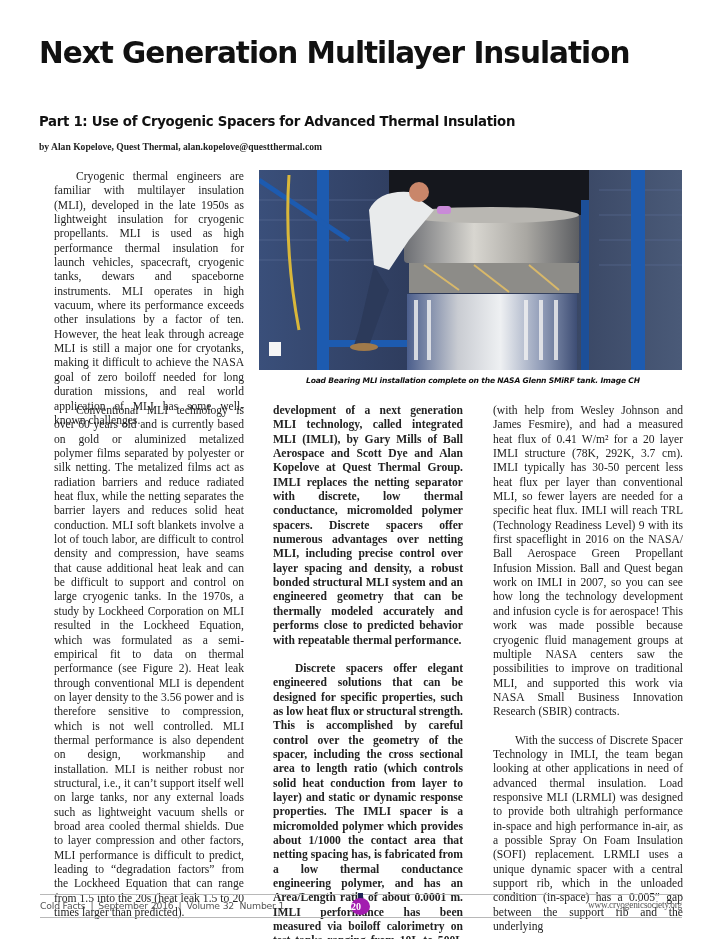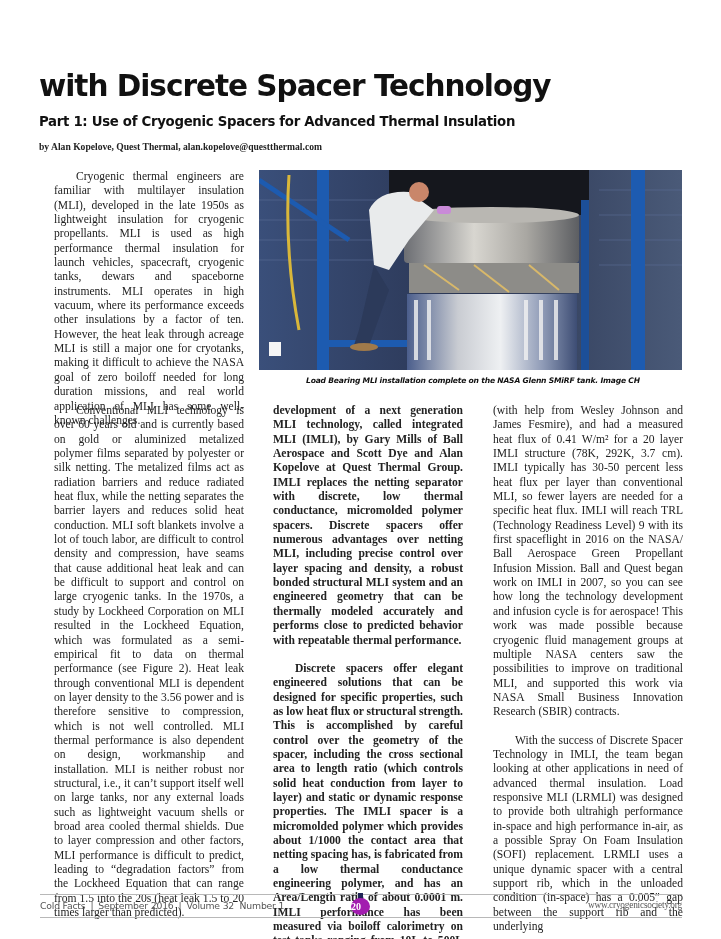--- a/index.html
+++ b/index.html
@@ -61,22 +61,21 @@
     line-height: 17px;
   }
   .page-badge-stem {
     position: absolute; left: 358px; top: 893px; width: 5px; height: 6px; background: #1f2456;
   }
 </style>
 </head>
 <body>
 
 <h1 class="title">
-  <br>
-  <span>with Discrete Spacer Technology</span>
+  <span>Next Generation Multilayer Insulation</span><br>
 </h1>
 <h2 class="subtitle">Part 1: Use of Cryogenic Spacers for Advanced Thermal Insulation</h2>
 <div class="byline">by Alan Kopelove, Quest Thermal, alan.kopelove@questthermal.com</div>
 
 <div class="col" id="intro">
   <p>Cryogenic thermal engineers are familiar with multilayer insulation (MLI), developed in the late 1950s as lightweight insulation for cryogenic propellants. MLI is used as high performance thermal insulation for launch vehicles, spacecraft, cryogenic tanks, dewars and spaceborne instruments. MLI operates in high vacuum, where its performance exceeds other insulations by a factor of ten. However, the heat leak through acreage MLI is still a major one for cryotanks, making it dif­ficult to achieve the NASA goal of zero boiloff needed for long duration missions, and real world application of MLI has some well-known challenges.</p>
 </div>
 
 <div class="photo">
   <svg viewBox="0 0 423 200" preserveAspectRatio="none">

